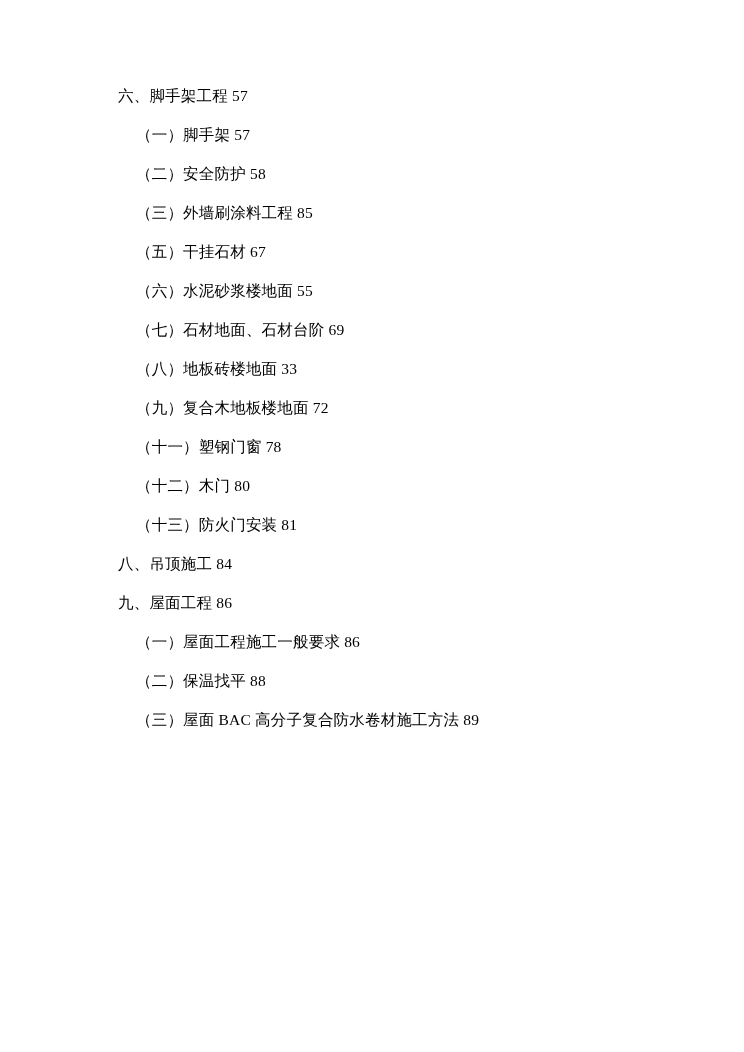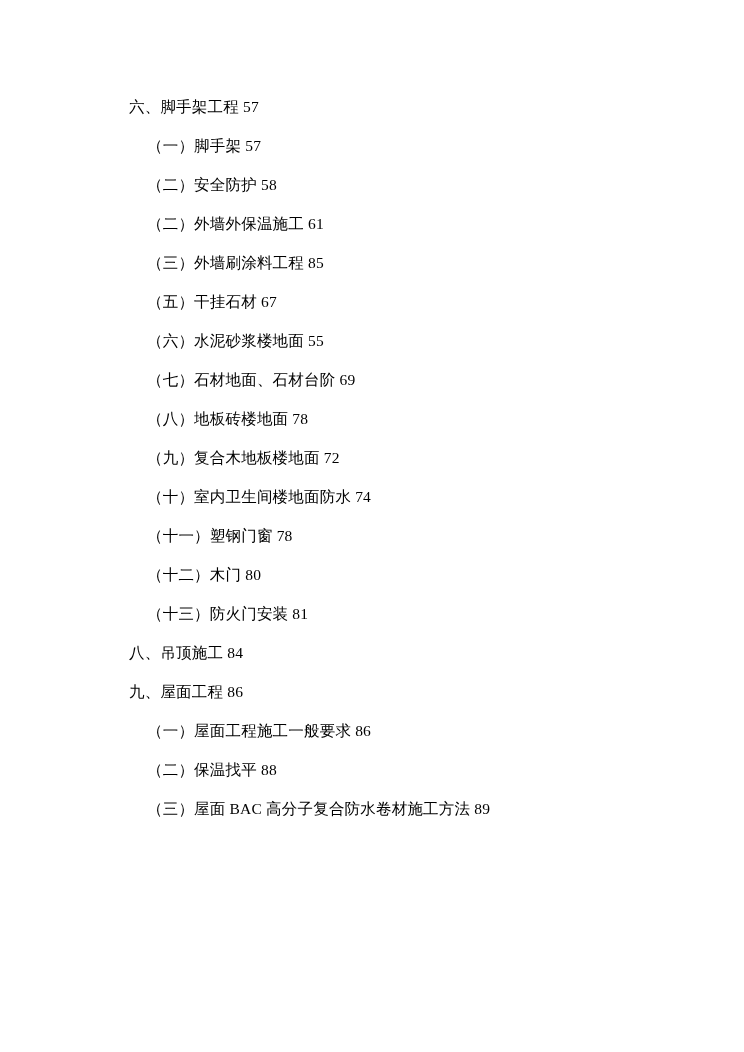--- a/index.html
+++ b/index.html
@@ -16,21 +16,21 @@
   }
   .page {
     position: relative;
     width: 744px;
     height: 1052px;
     box-sizing: border-box;
     padding: 88px 96px 60px 118px;
   }
   .toc {
     list-style: none;
-    margin: 11px;
+    margin: 0;
     padding: 0;
   }
   .toc-entry {
     font-size: 15.5px;
     line-height: 1;
     margin: 0 0 23.5px 0;
     white-space: nowrap;
     letter-spacing: 0.2px;
   }
   .level-1 {
@@ -41,28 +41,26 @@
   }
 </style>
 </head>
 <body>
 
 <div class="page">
   <ul class="toc">
     <li class="toc-entry level-1">六、脚手架工程 57</li>
     <li class="toc-entry level-2">（一）脚手架 57</li>
     <li class="toc-entry level-2">（二）安全防护 58</li>
-    <li class="toc-entry level-2">（二）外墙外保温施工 61</li>
     <li class="toc-entry level-2">（三）外墙刷涂料工程 85</li>
     <li class="toc-entry level-2">（五）干挂石材 67</li>
     <li class="toc-entry level-2">（六）水泥砂浆楼地面 55</li>
     <li class="toc-entry level-2">（七）石材地面、石材台阶 69</li>
-    <li class="toc-entry level-2">（八）地板砖楼地面 78</li>
+    <li class="toc-entry level-2">（八）地板砖楼地面 33</li>
     <li class="toc-entry level-2">（九）复合木地板楼地面 72</li>
-    <li class="toc-entry level-2">（十）室内卫生间楼地面防水 74</li>
     <li class="toc-entry level-2">（十一）塑钢门窗 78</li>
     <li class="toc-entry level-2">（十二）木门 80</li>
     <li class="toc-entry level-2">（十三）防火门安装 81</li>
     <li class="toc-entry level-1">八、吊顶施工 84</li>
     <li class="toc-entry level-1">九、屋面工程 86</li>
     <li class="toc-entry level-2">（一）屋面工程施工一般要求 86</li>
     <li class="toc-entry level-2">（二）保温找平 88</li>
     <li class="toc-entry level-2">（三）屋面 BAC 高分子复合防水卷材施工方法 89</li>
   </ul>
 </div>

